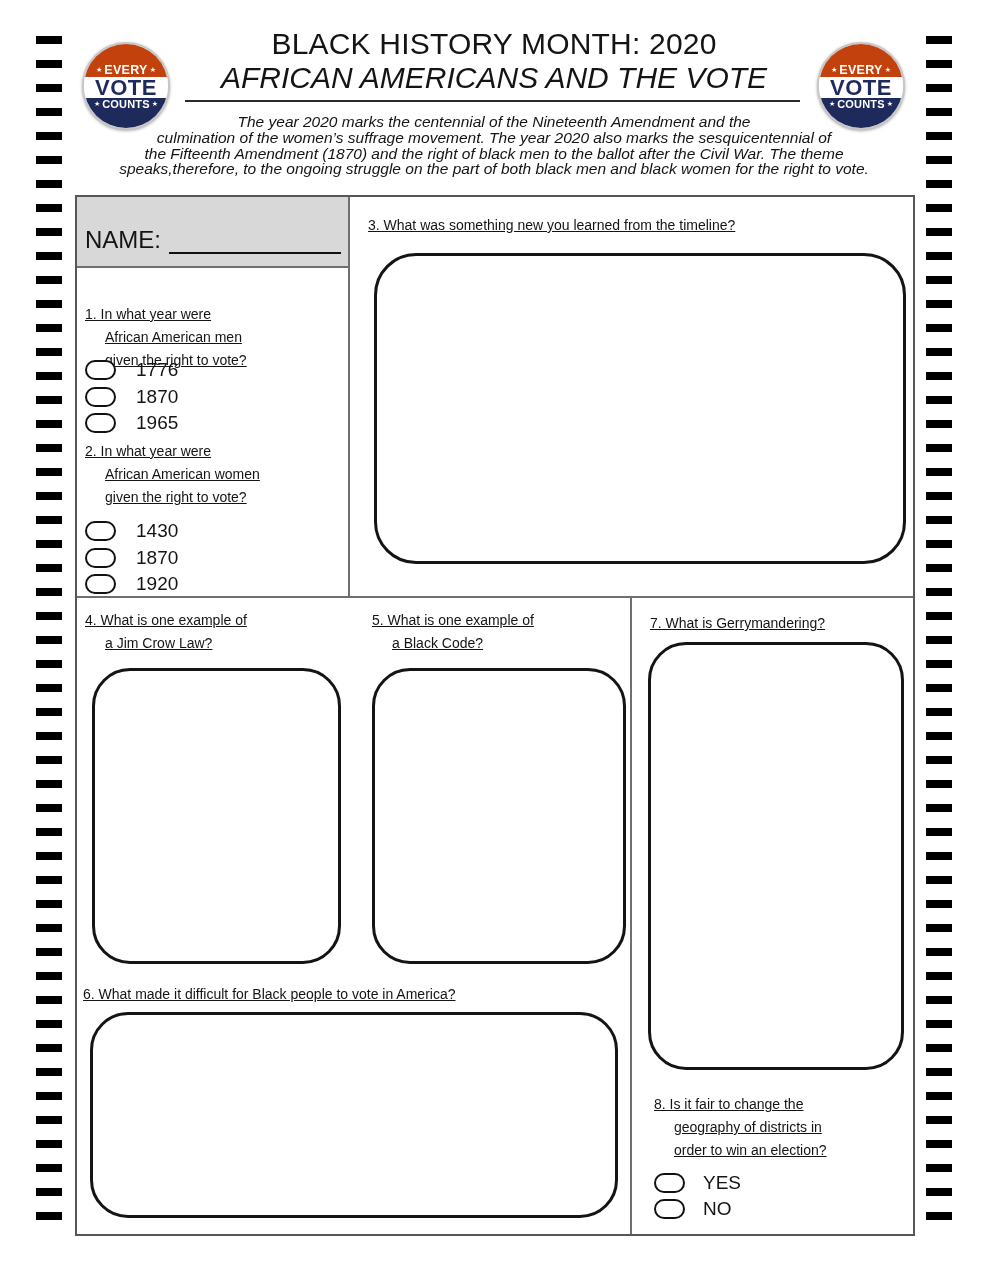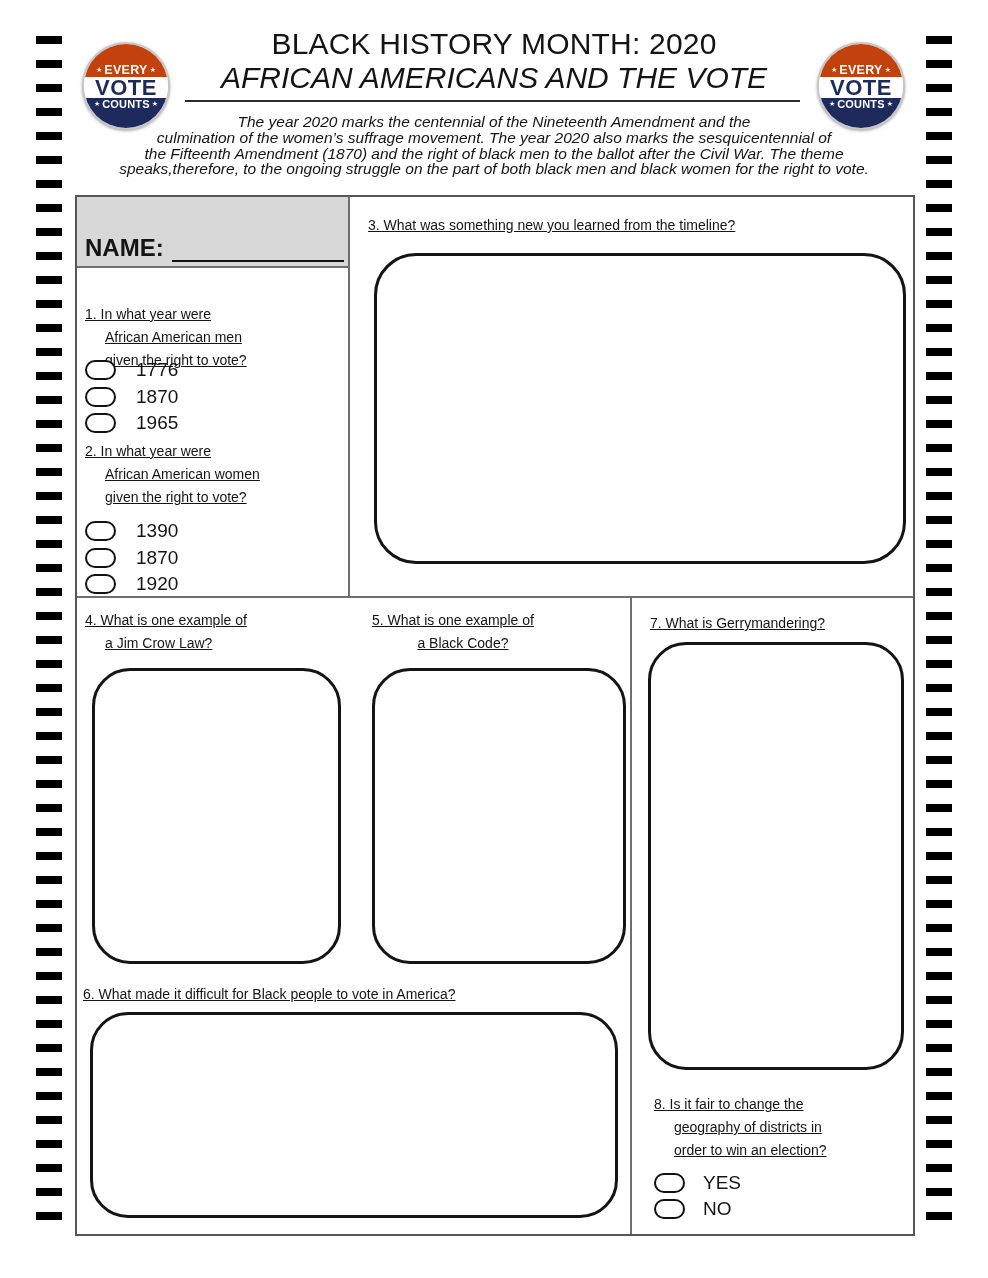--- a/index.html
+++ b/index.html
@@ -45,21 +45,21 @@
   .content { position:absolute; left:75px; top:195px; width:840px; height:1041px;
              border:2px solid #565656; box-sizing:border-box; background:#fff; }
   .cell { position:absolute; box-sizing:border-box; }
   .cell-topleft     { left:0;     top:0;     width:273px; height:399px; border-right:2px solid #6f6f6f; }
   .cell-topright    { left:273px; top:0;     width:563px; height:399px; }
   .cell-bottomleft  { left:0;     top:399px; width:555px; height:638px; border-top:2px solid #6f6f6f; border-right:2px solid #6f6f6f; }
   .cell-bottomright { left:555px; top:399px; width:281px; height:638px; border-top:2px solid #6f6f6f; }
 
   .name-box { position:absolute; left:0; top:0; width:100%; height:71px; background:#d8d8d8;
               border-bottom:2px solid #6f6f6f; box-sizing:border-box;
-              display:flex; align-items:flex-end; padding:0 10px 4px 8px;font-weight:bold; }
+              display:flex; align-items:flex-end; padding:0 10px 12px 8px; }
   .name-label { font-size:24px; }
   .name-line  { flex:0 0 172px; height:20px; border-bottom:2.5px solid #111; margin-left:8px; }
 
   .q-label { position:absolute; font-size:14px; line-height:23px; white-space:nowrap;text-decoration:underline; }
   .q-label .indent { padding-left:20px; }
 
   .answer-box { position:absolute; border:3px solid #141414; border-radius:38px; background:#fff; }
 
   .option-row { position:absolute; display:flex; align-items:center; }
   .bubble { width:31px; height:20px; border:2.5px solid #111; border-radius:11px; background:#fff; box-sizing:border-box; }
@@ -69,21 +69,21 @@
   
   .q1-label { left:8px;  top:80px;margin-top:26px; }
   .q1-row1  { left:8px;  top:162px; } .q1-row2 { left:8px; top:189px; } .q1-row3 { left:8px; top:215px; }
   .q2-label { left:8px;  top:243px; }
   .q2-row1  { left:8px;  top:323px; } .q2-row2 { left:8px; top:350px; } .q2-row3 { left:8px; top:376px; }
 
   .q3-label { left:18px; top:17px; }
   .q3-box   { left:24px; top:56px;  width:526px; height:305px; border-width:3.5px; border-radius:42px; }
 
   .q4-label { left:8px;   top:11px; }
-  .q5-label { left:295px; top:11px;text-align:center; }
+  .q5-label { left:295px; top:11px; }
   .q4-box   { left:15px;  top:70px;  width:243px; height:290px; }
   .q5-box   { left:295px; top:70px;  width:248px; height:290px; }
   .q6-label { left:6px;   top:385px; }
   .q6-box   { left:13px;  top:414px; width:522px; height:200px; }
 
   .q7-label { left:18px; top:14px; }
   .q7-box   { left:16px; top:44px;  width:250px; height:422px; }
   .q8-label { left:22px; top:495px; }
   .q8-row1  { left:22px; top:574px; } .q8-row2 { left:22px; top:600px; }
 </style>
@@ -273,21 +273,21 @@
         <span class="opt-label">1965</span>
       </div>
 
       <div class="q-label q2-label">
         <div>2. In what year were</div>
         <div class="indent">African American women</div>
         <div class="indent">given the right to vote?</div>
       </div>
       <div class="option-row q2-row1">
         <span class="bubble"></span>
-        <span class="opt-label">1390</span>
+        <span class="opt-label">1430</span>
       </div>
       <div class="option-row q2-row2">
         <span class="bubble"></span>
         <span class="opt-label">1870</span>
       </div>
       <div class="option-row q2-row3">
         <span class="bubble"></span>
         <span class="opt-label">1920</span>
       </div>
     </div>

